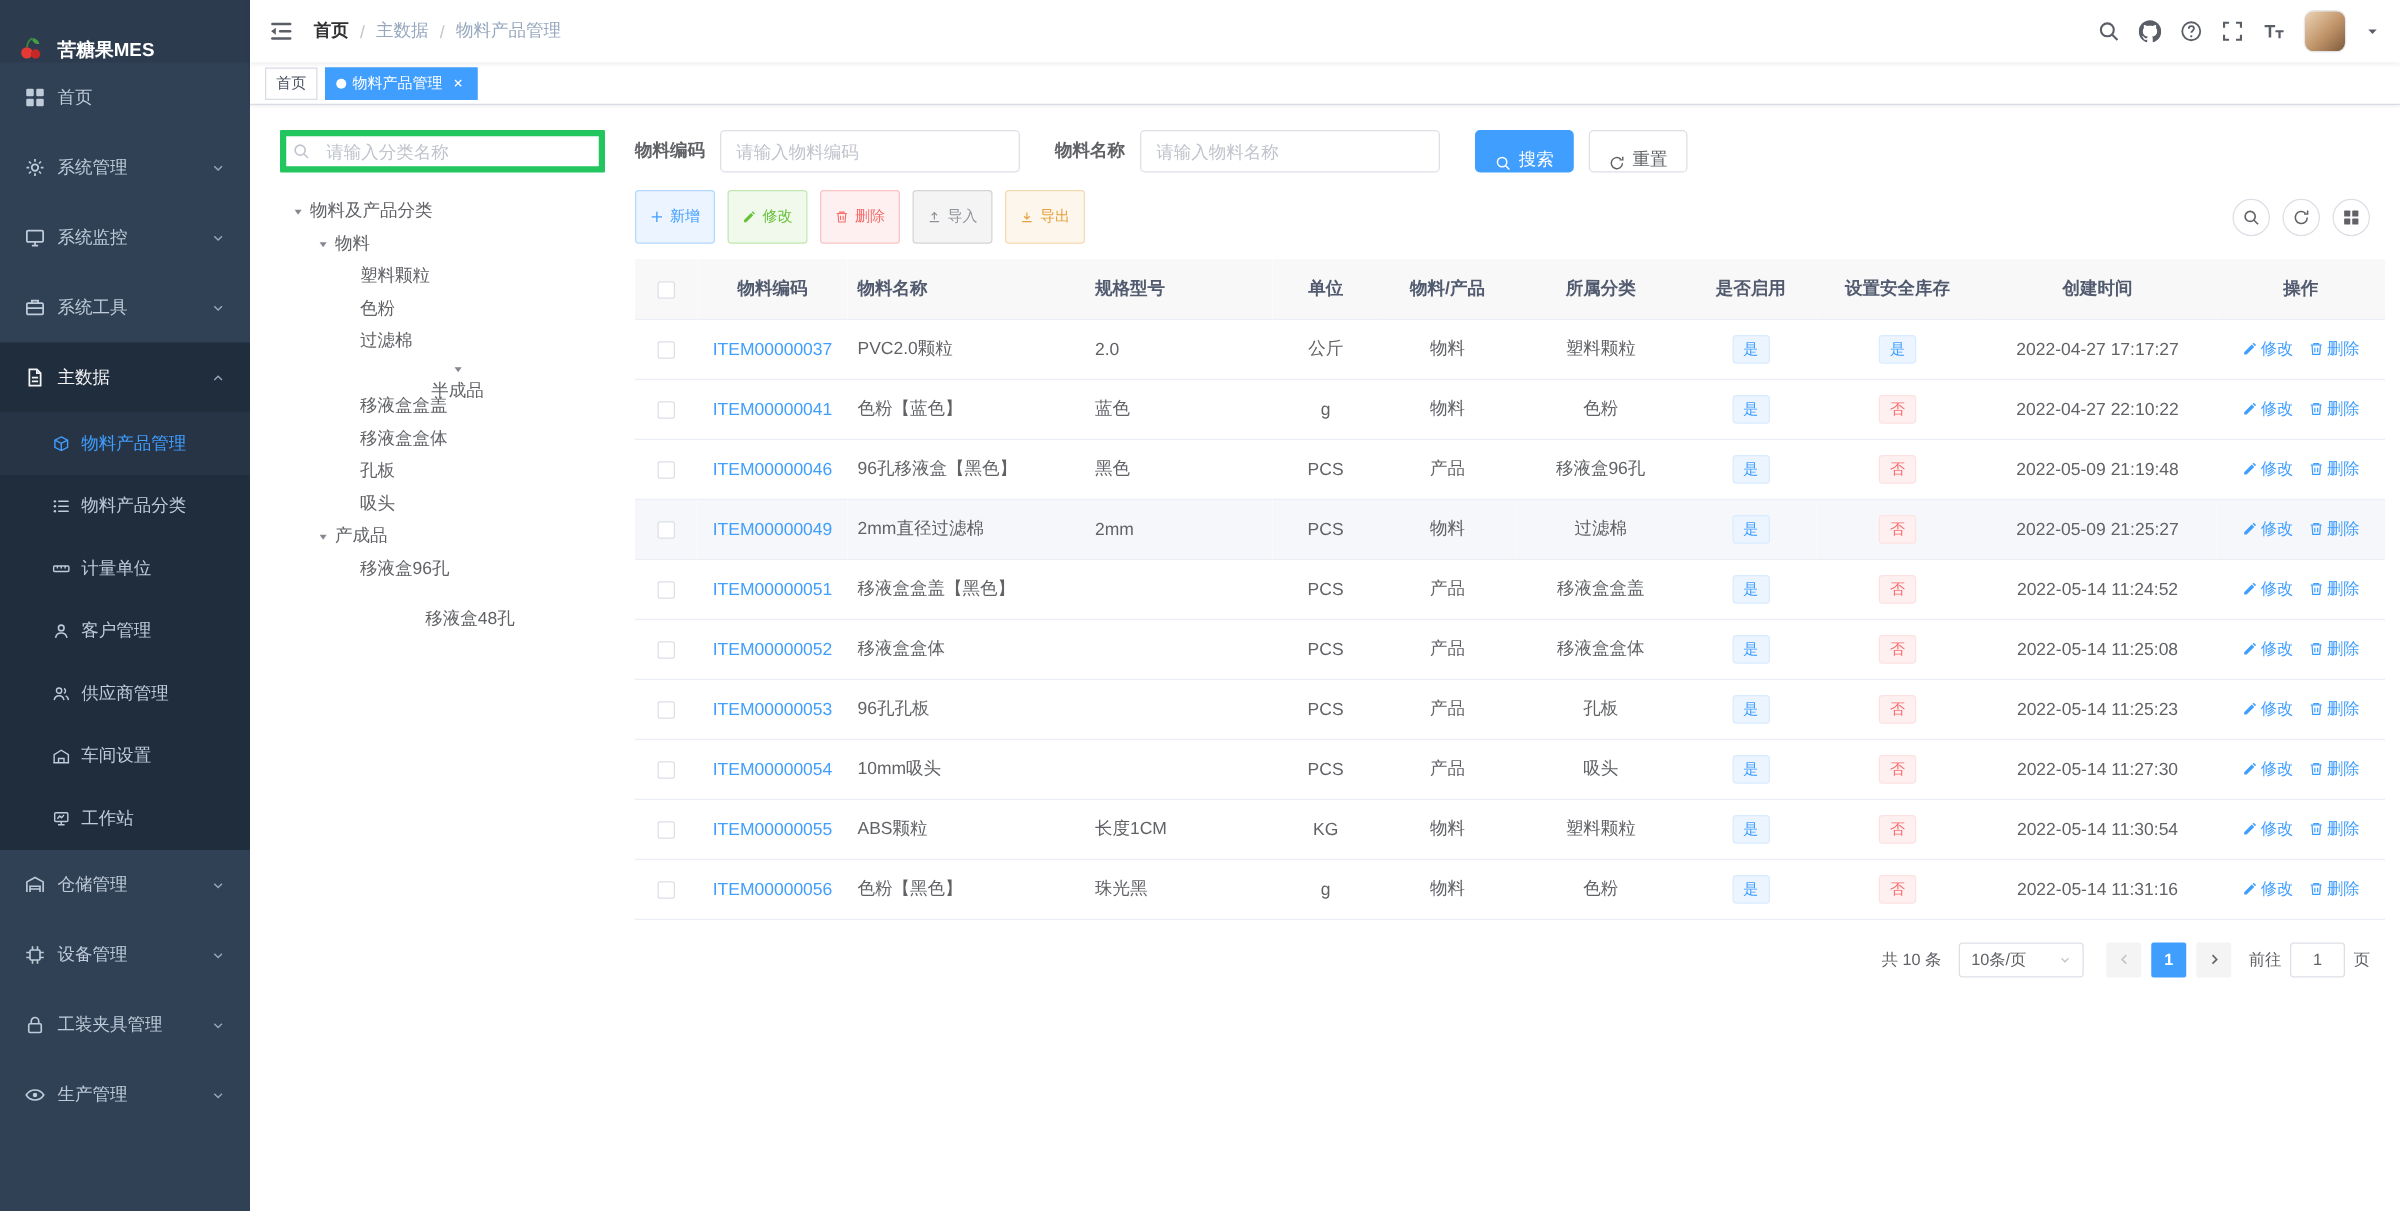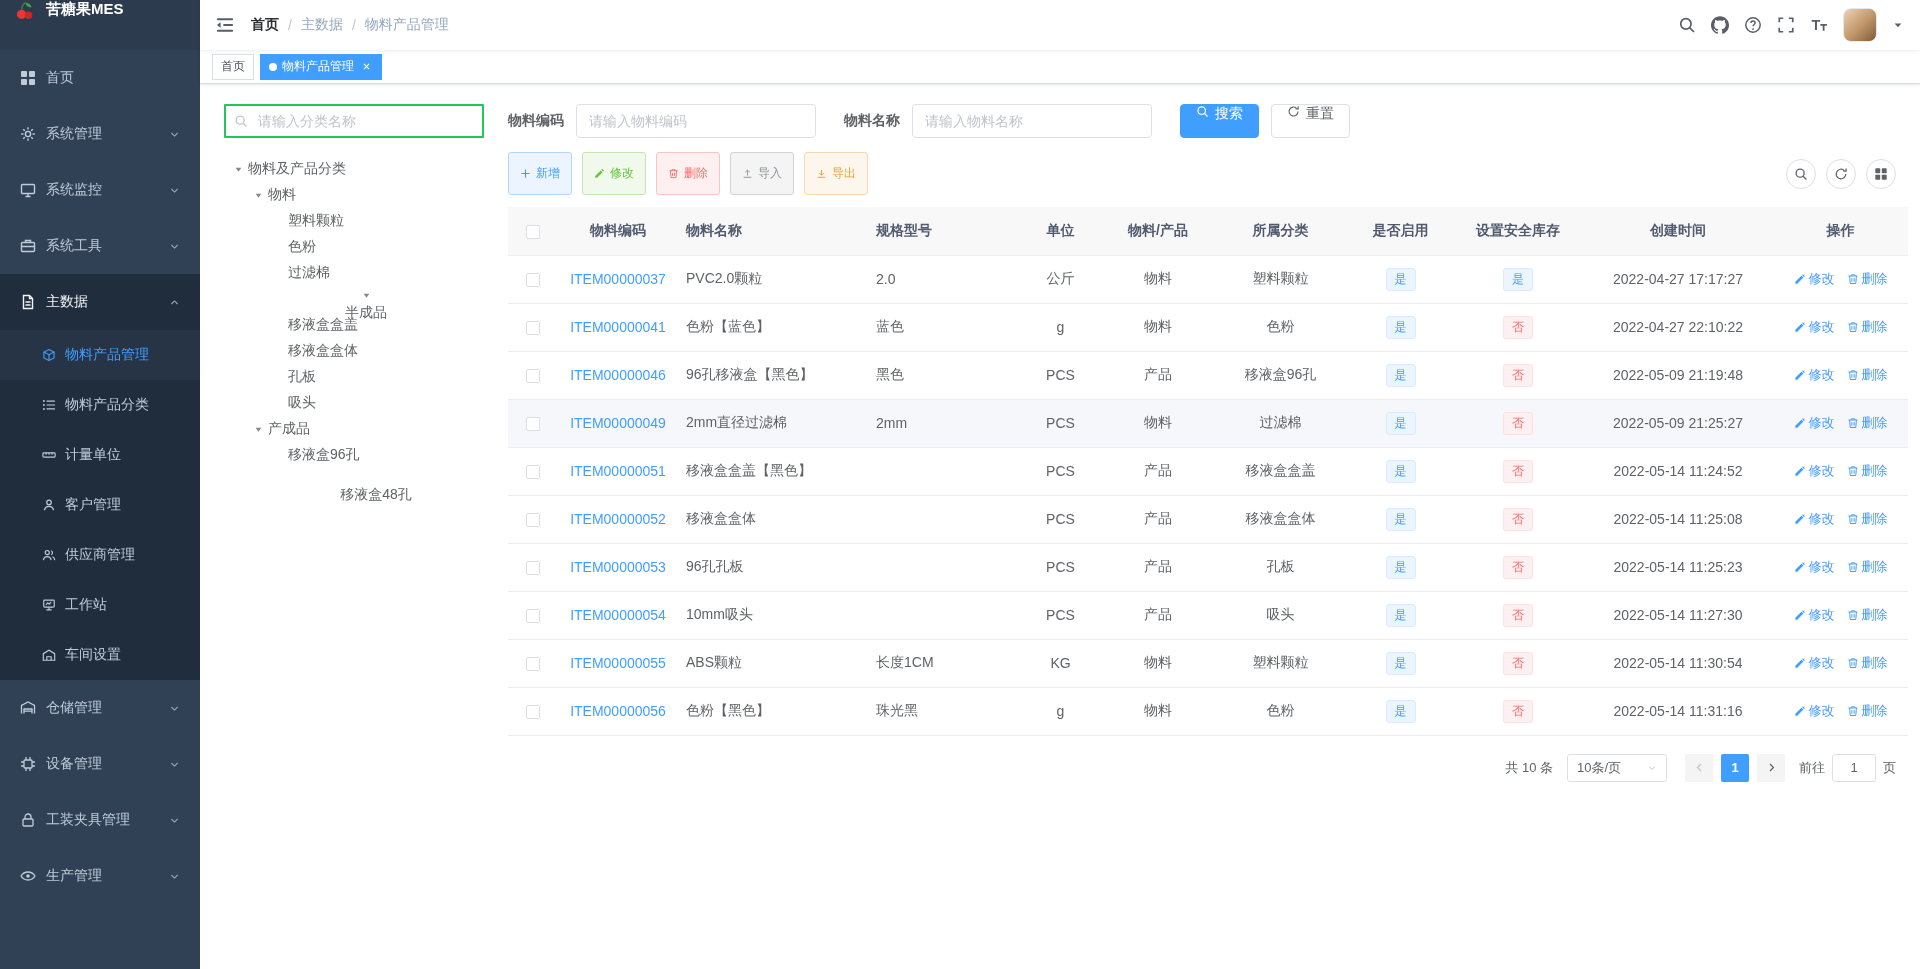--- a/index.html
+++ b/index.html
@@ -4,21 +4,21 @@
 <style>
   *{box-sizing:border-box;margin:0;padding:0}
   html,body{width:1920px;height:969px}
   body{font-family:"Liberation Sans","DejaVu Sans",sans-serif;font-size:14px;color:#303133;background:#fff;overflow:hidden}
   .icon{display:inline-flex;align-items:center;justify-content:center;width:16px;height:16px;flex-shrink:0}
   .icon svg{width:100%;height:100%;display:block}
   .icon.sm{width:12px;height:12px}
   .app{display:flex;height:100%}
   
   .sidebar{width:200px;height:100%;background:#304156;flex-shrink:0;overflow:hidden;display:flex;flex-direction:column}
-  .logo{height:50px;display:flex;align-items:flex-start;gap:10px;padding:0 14px;cursor:pointer;background:#2d3b4f}
+  .logo{height:50px;display:flex;align-items:flex-end;gap:10px;padding:0 14px;cursor:pointer;background:#2d3b4f}
   .logo .icon{width:22px;height:22px}
   .logo-text{color:#fff;font-weight:bold;font-size:15px;white-space:nowrap}
   .menu-item{height:56px;display:flex;align-items:center;gap:10px;padding:0 20px;color:#bfcbd9;font-size:14px;cursor:pointer;white-space:nowrap}
   .menu-item .arrow{margin-left:auto;width:11px;height:11px;color:#9aa7b9}
   .menu-item.parent-active{background:#1f2d3d;color:#f4f4f5}
   .submenu{background:#1f2d3d}
   .submenu-item{height:50px;display:flex;align-items:center;gap:9px;padding:0 12px 0 42px;color:#bfcbd9;font-size:14px;cursor:pointer;white-space:nowrap}
   .submenu-item .icon{width:14px;height:14px}
   .submenu-item.active{color:#409eff;background:#263445}
   
@@ -37,33 +37,33 @@
   .tags-bar{height:34px;background:#fff;border-bottom:1px solid #d8dce5;box-shadow:0 1px 3px rgba(0,0,0,.10);display:flex;align-items:center;padding:0 12px;gap:6px;position:relative;z-index:2}
   .tag-item{display:inline-flex;align-items:center;height:26px;padding:0 8px;border:1px solid #d8dce5;background:#fff;color:#495060;font-size:12px;cursor:pointer;gap:5px;white-space:nowrap}
   .tag-item.active{background:#409eff;border-color:#409eff;color:#fff}
   .tag-dot{width:8px;height:8px;border-radius:50%;background:#fff;display:inline-block}
   .tag-close{width:14px;height:14px;border-radius:50%;display:inline-flex;align-items:center;justify-content:center;cursor:pointer}
   .tag-close svg{width:9px;height:9px}
   
   .content{flex:1;display:flex;padding:20px 24px;gap:24px;overflow:hidden;background:#fff}
   .left-panel{width:260px;flex-shrink:0}
   .tree-search{position:relative;margin-bottom:18px}
-  .tree-search input{width:100%;height:34px;border:2px solid #22c55e;border-radius:1px;padding:0 10px 0 32px;font-size:14px;color:#606266;outline:none;font-family:inherit}
+  .tree-search input{width:100%;height:34px;border:5px solid #22c55e;border-radius:1px;padding:0 10px 0 32px;font-size:14px;color:#606266;outline:none;font-family:inherit}
   .tree-search .search-prefix{position:absolute;left:10px;top:10px;width:14px;height:14px;color:#c0c4cc}
   input::placeholder{color:#c0c4cc}
   .tree-node{height:26px;display:flex;align-items:center;font-size:14px;color:#606266;cursor:pointer;white-space:nowrap}
   .tree-caret{width:20px;height:18px;display:inline-flex;align-items:center;justify-content:center;color:#848890;flex-shrink:0}
   .tree-caret svg{width:9px;height:9px}
   .tree-caret.expanded svg{transform:rotate(90deg)}
   
   .right-panel{flex:1;min-width:0;display:flex;flex-direction:column}
   .filter-row{display:flex;align-items:center;margin-bottom:14px}
   .filter-label{font-weight:bold;color:#606266;font-size:14px;margin-right:12px;white-space:nowrap}
   .filter-input{width:240px;height:34px;border:1px solid #dcdfe6;border-radius:4px;padding:0 12px;font-size:14px;color:#606266;margin-right:28px;outline:none;font-family:inherit}
-  .btn{height:34px;border-radius:4px;border:1px solid #dcdfe6;background:#fff;color:#606266;font-size:14px;display:inline-flex;align-items:flex-start;gap:6px;padding:0 15px;cursor:pointer;font-family:inherit;white-space:nowrap}
+  .btn{height:34px;border-radius:4px;border:1px solid #dcdfe6;background:#fff;color:#606266;font-size:14px;display:inline-flex;align-items:flex-end;gap:6px;padding:0 15px;cursor:pointer;font-family:inherit;white-space:nowrap}
   .btn .icon{width:13px;height:13px}
   .btn-primary{background:#409eff;border-color:#409eff;color:#fff;margin-right:12px}
   
   .toolbar-row{display:flex;align-items:center;margin-bottom:12px}
   .toolbar-left{display:flex;align-items:center}
   .btn-mini{height:43px;padding:0 11px;border-radius:3px;font-size:12px;display:inline-flex;align-items:center;gap:5px;margin-right:10px;cursor:pointer;border:1px solid;font-family:inherit;white-space:nowrap}
   .btn-mini .icon{width:11px;height:11px}
   .plain-primary{color:#409eff;background:#ecf5ff;border-color:#b3d8ff}
   .plain-success{color:#67c23a;background:#f0f9eb;border-color:#c2e7b0}
   .plain-danger{color:#f56c6c;background:#fef0f0;border-color:#fbc4c4}
@@ -228,34 +228,34 @@
                 <circle cx="6" cy="5.2" r="2.4"></circle>
                 <path d="M1.5 13.8c.5-2.6 2.3-4 4.5-4s4 1.4 4.5 4"></path>
                 <path d="M10.5 3.2a2.4 2.4 0 010 4.4M12 9.9c1.4.5 2.3 1.8 2.6 3.9"></path>
               </svg>
             </span>
             <span>供应商管理</span>
           </div>
           <div class="submenu-item">
             <span class="icon ">
               <svg viewBox="0 0 16 16" fill="none" stroke="currentColor" stroke-width="1.3">
-                <rect x="2" y="2.5" width="12" height="8" rx="1"></rect>
-                <path d="M5 13.5h6M8 10.5v3M4.5 8l2-2.5 1.7 1.5 2.3-2.5"></path>
-              </svg>
-            </span>
-            <span>工作站</span>
+                <path d="M1.5 14V6.5L8 2.5l6.5 4V14"></path>
+                <path d="M5.5 14v-4h5v4M.8 14h14.4"></path>
+              </svg>
+            </span>
+            <span>车间设置</span>
           </div>
           <div class="submenu-item">
             <span class="icon ">
               <svg viewBox="0 0 16 16" fill="none" stroke="currentColor" stroke-width="1.3">
-                <path d="M1.5 14V6.5L8 2.5l6.5 4V14"></path>
-                <path d="M5.5 14v-4h5v4M.8 14h14.4"></path>
-              </svg>
-            </span>
-            <span>车间设置</span>
+                <rect x="2" y="2.5" width="12" height="8" rx="1"></rect>
+                <path d="M5 13.5h6M8 10.5v3M4.5 8l2-2.5 1.7 1.5 2.3-2.5"></path>
+              </svg>
+            </span>
+            <span>工作站</span>
           </div>
         </div>
         <div class="menu-item">
           <span class="icon ">
             <svg viewBox="0 0 16 16" fill="none" stroke="currentColor" stroke-width="1.3">
               <path d="M1.5 13.5v-8L8 2l6.5 3.5v8"></path>
               <path d="M4 13.5V9h8v4.5M4 11.2h8"></path>
             </svg>
           </span>
           <span class="menu-label">仓储管理</span>

